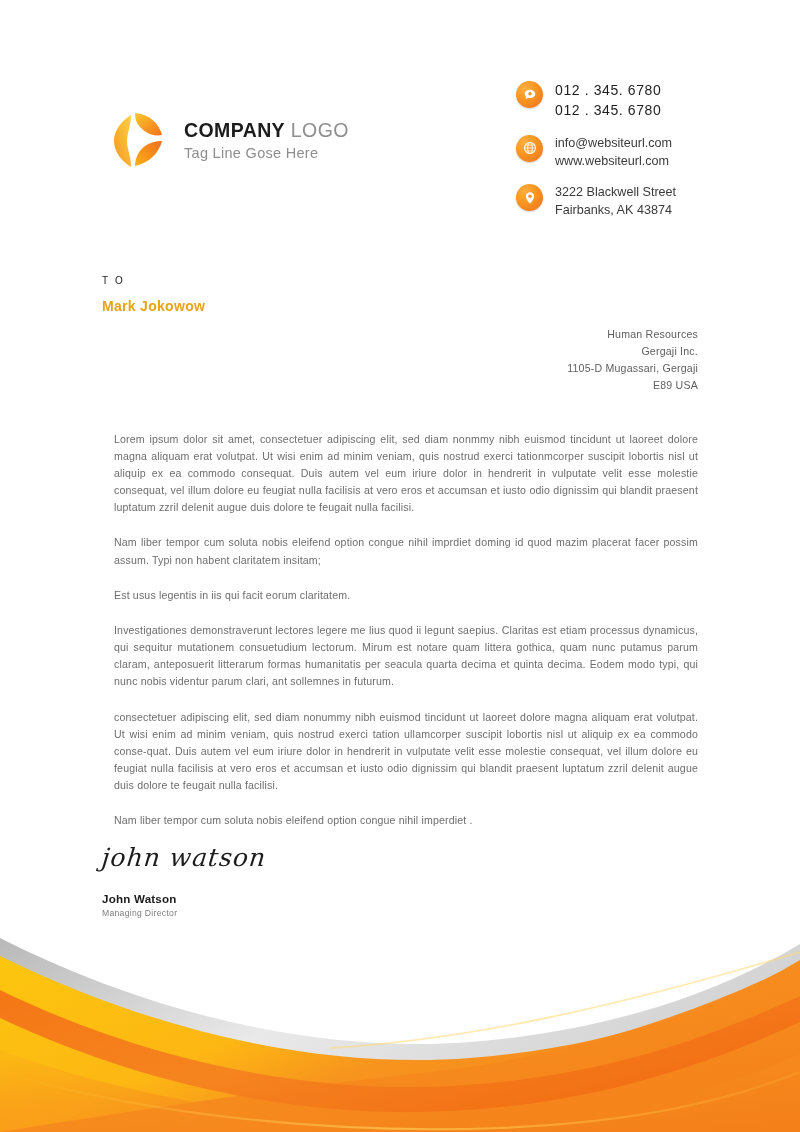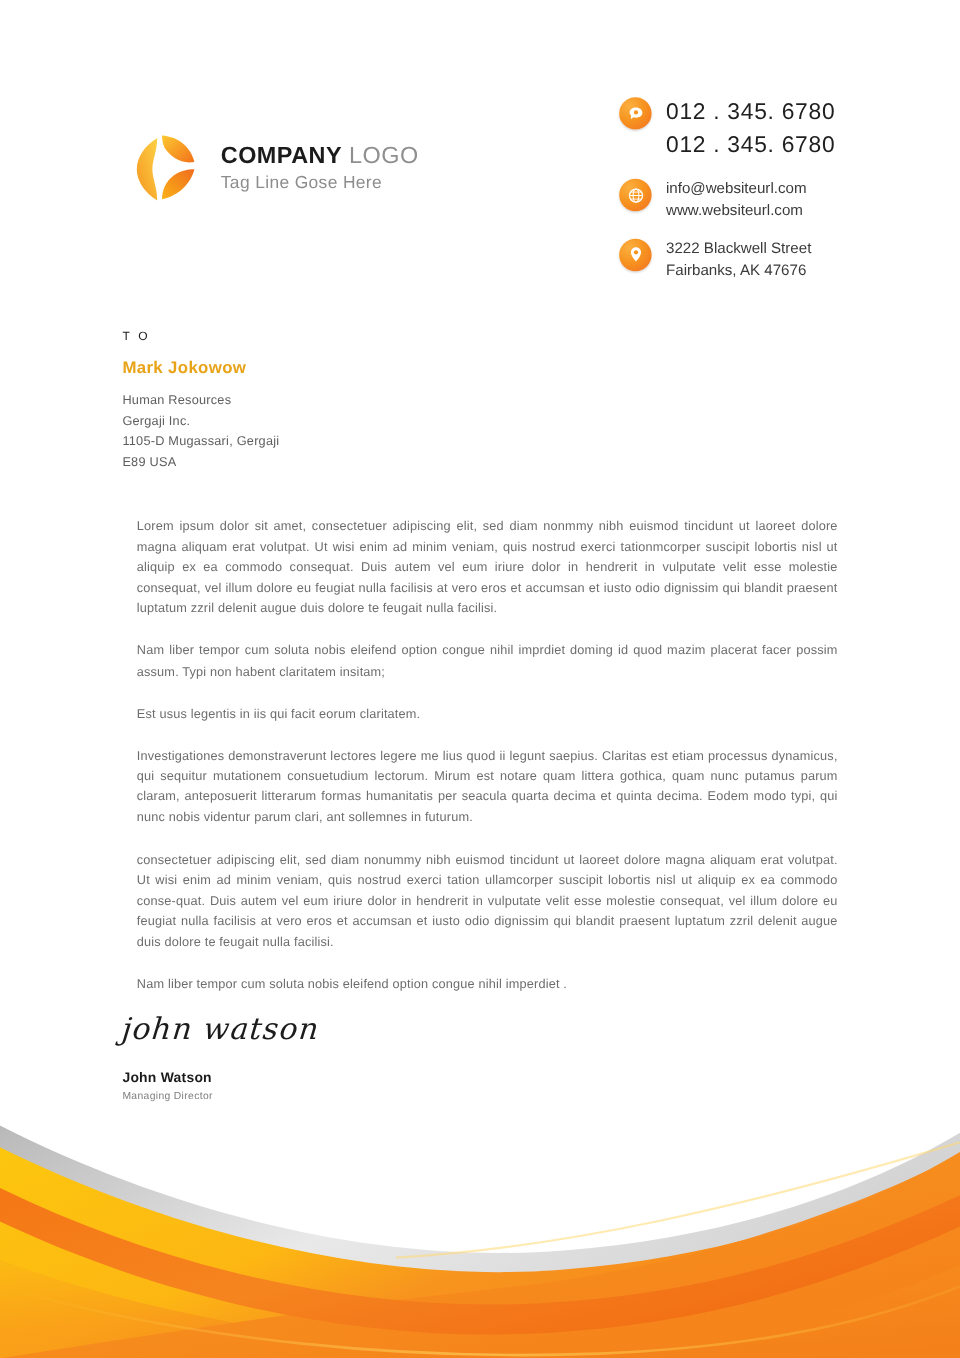--- a/index.html
+++ b/index.html
@@ -93,21 +93,21 @@
   }
   .contact-icon svg { display: block; }
   .contact-lines {
     margin-left: 12px;
     font-size: 12.6px;
     color: #3a3a3a;
     line-height: 1.45;
     white-space: nowrap;
   }
   .contact-lines.phone {
-    font-size: 19px;
+    font-size: 14px;
     letter-spacing: 0.6px;
     color: #1f1f1f;
     font-weight: 400;
   }
 
   
   .letter {
     position: absolute;
     left: 102px;
     top: 275px;
@@ -126,20 +126,21 @@
     color: #e8a317;
     font-weight: 700;
     letter-spacing: 0.3px;
     margin-bottom: 12px;
   }
   .to-line {
     font-size: 10.6px;
     color: #5e5e5e;
     line-height: 1.62;
     letter-spacing: 0.2px;
+    text-align: right;
   }
 
   .body-copy {
     margin-top: 36px;
   }
   .body-copy p {
     margin: 0 0 18px 12px;
     font-size: 10.6px;
     line-height: 1.62;
     color: #6d6d6d;
@@ -282,21 +283,21 @@
 
       <div class="contact-row">
         <span class="contact-icon">
           <svg width="16" height="16" viewBox="0 0 24 24" aria-hidden="true">
             <path fill="#ffffff" d="M12 3.2c-3.5 0-6.3 2.8-6.3 6.3 0 4.7 6.3 11.3 6.3 11.3s6.3-6.6 6.3-11.3c0-3.5-2.8-6.3-6.3-6.3z"></path>
             <circle cx="12" cy="9.4" r="2.7" fill="#f7941e"></circle>
           </svg>
         </span>
         <span class="contact-lines">
           <div>3222 Blackwell  Street</div>
-          <div>Fairbanks, AK 47676</div>
+          <div>Fairbanks, AK 43874</div>
         </span>
       </div>
 
     </div>
   </div>
 
   <div class="letter">
 
     <div class="to-label">T O</div>
     <div class="to-name">Mark Jokowow</div>

